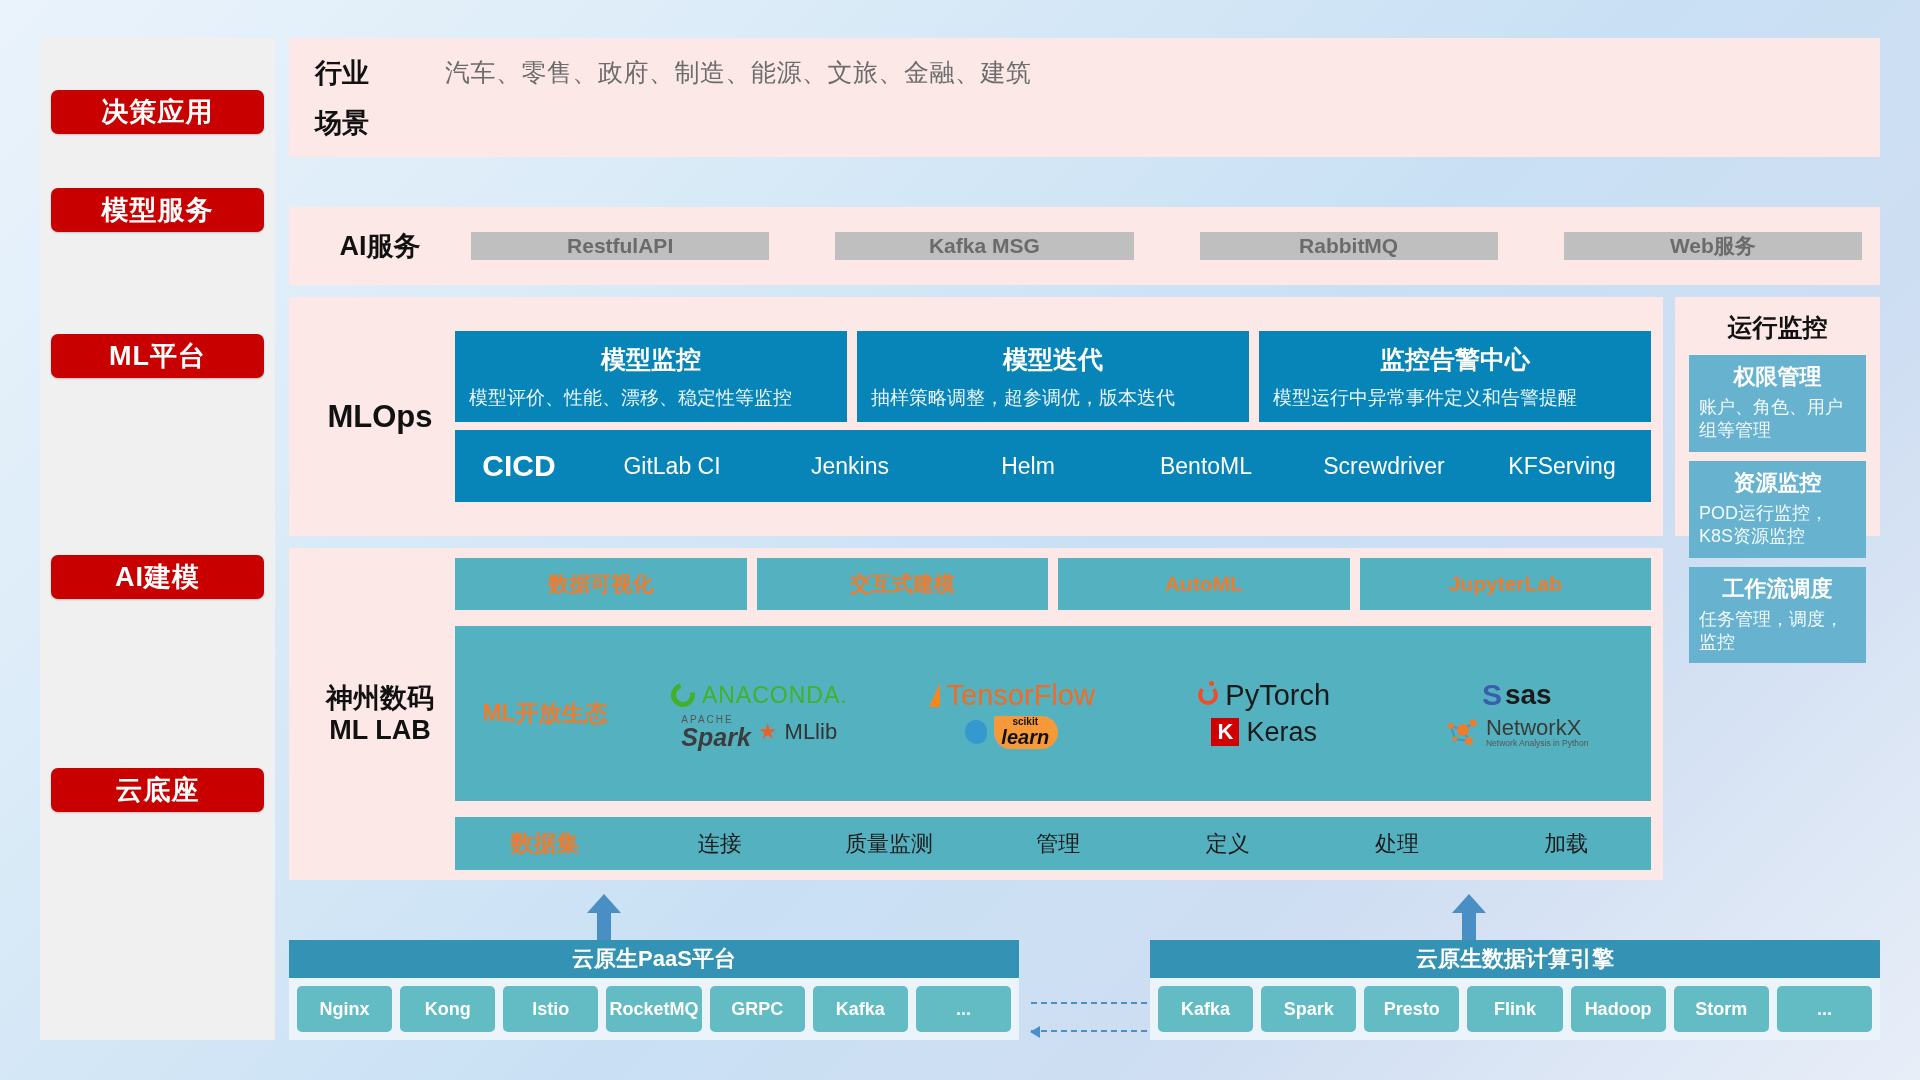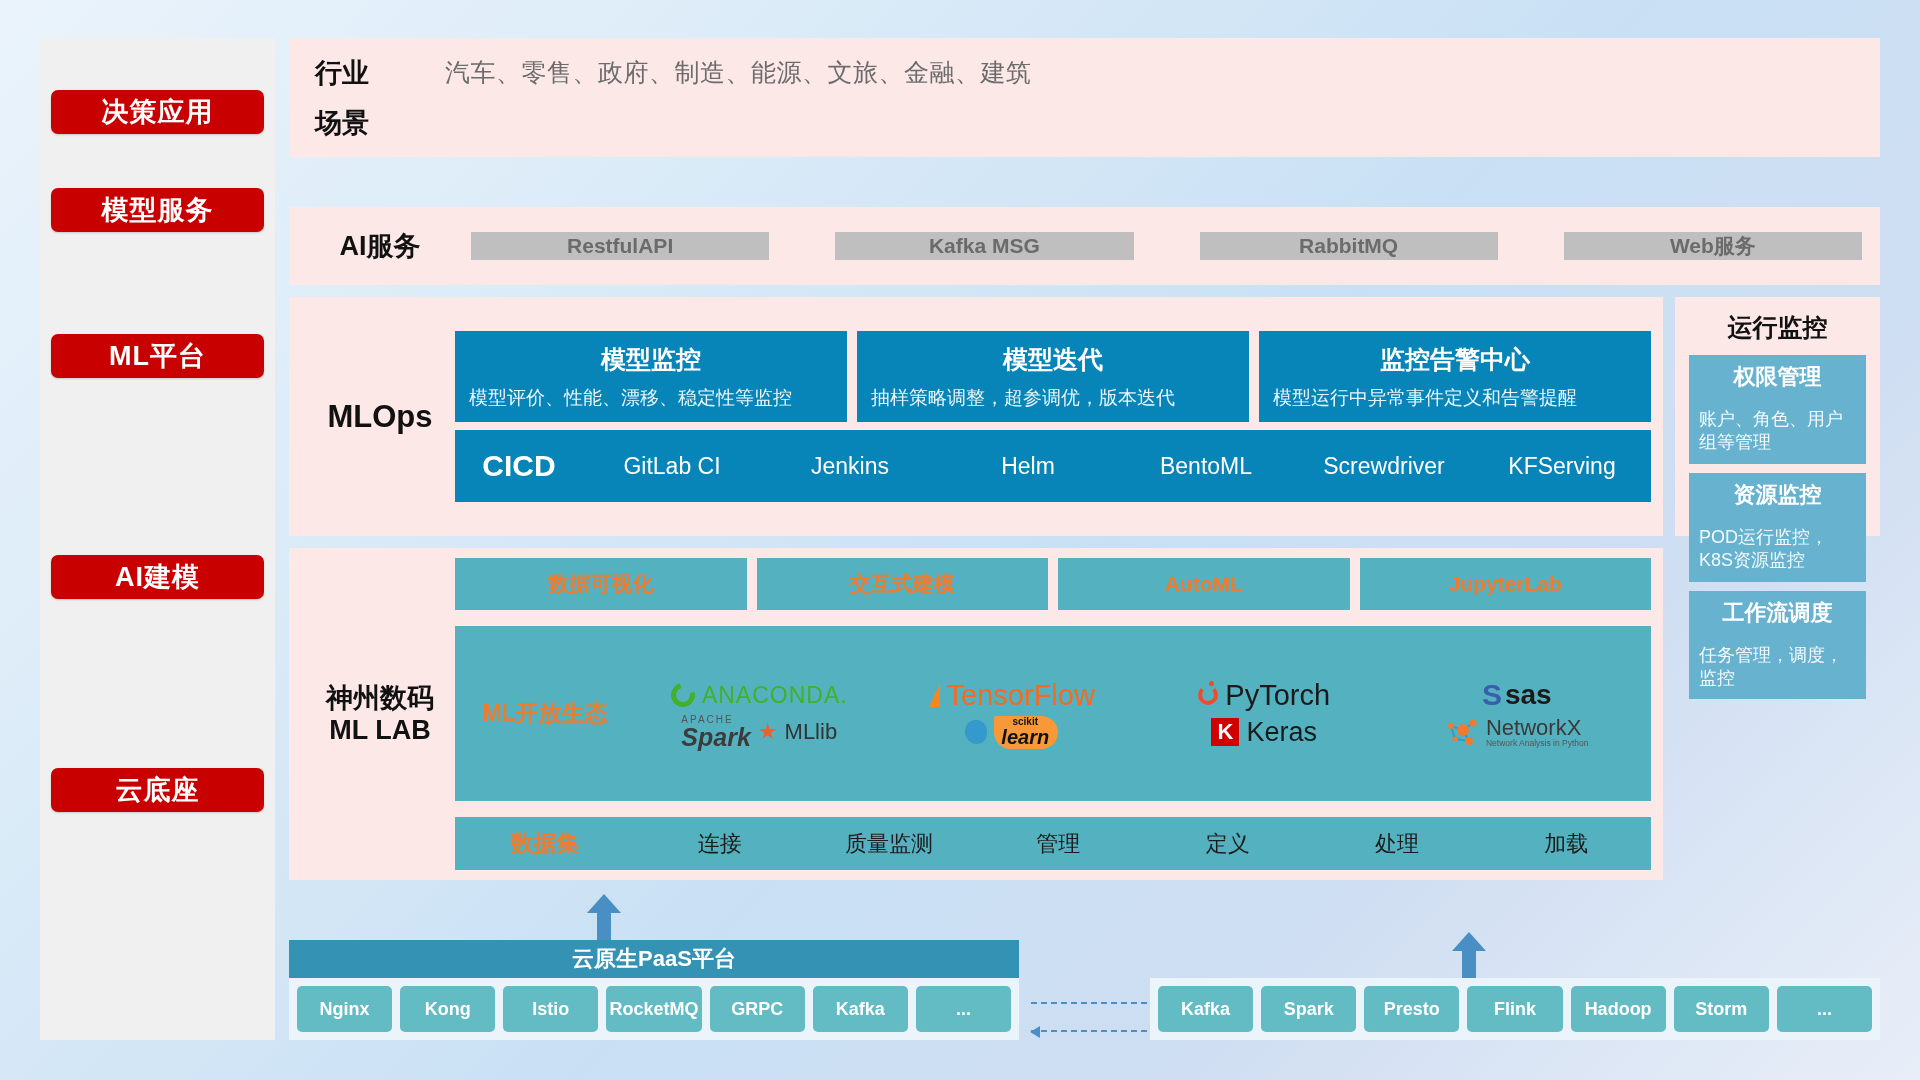--- a/index.html
+++ b/index.html
@@ -117,21 +117,21 @@
   .sidecar {
     width: 205px; flex-shrink: 0; background: #fce9e7;
     padding: 10px 14px; display: flex; flex-direction: column; gap: 9px;
   }
   .sidecar-title {
     font-size: 25px; font-weight: bold; color: #111;
     text-align: center; padding: 4px 0 2px;
   }
   .sidecar-card {
     background: #67b2cf; color: #fff; padding: 7px 10px 9px;
-    display: flex; flex-direction: column; gap: 16px;
+    display: flex; flex-direction: column; gap: 4px;
   }
   .sidecar-card .t { font-size: 22px; font-weight: bold; text-align: center; }
   .sidecar-card .d { font-size: 18px; line-height: 1.3; color: #f2fafd; }
 
   
   #row-model { display: flex; gap: 12px; flex: 1; min-height: 0; }
   #band-model { flex: 1; padding: 10px 12px 10px 26px; gap: 10px; min-width: 0; }
   #band-model .band-label { width: 130px; font-size: 27px; }
   .model-stack { display: flex; flex-direction: column; gap: 16px; flex: 1; min-width: 0; height: 100%; }
   .tool-row { display: flex; gap: 10px; height: 52px; flex-shrink: 0; }
@@ -443,20 +443,21 @@
 
       <div class="mid-arrows">
         <div class="dline r"></div>
         <div class="dline l"></div>
       </div>
 
       <div class="cloud-group" id="cloud-data">
         <svg class="up-arrow" style="left:302px" viewBox="0 0 34 46">
           <polygon points="17,0 34,19 24,19 24,46 10,46 10,19 0,19" fill="#4a8fc4"></polygon>
         </svg>
+        <div class="cloud-bar">云原生数据计算引擎</div>
         <div class="cloud-chips">
           <div class="cloud-chip">Kafka</div>
           <div class="cloud-chip">Spark</div>
           <div class="cloud-chip">Presto</div>
           <div class="cloud-chip">Flink</div>
           <div class="cloud-chip">Hadoop</div>
           <div class="cloud-chip">Storm</div>
           <div class="cloud-chip">...</div>
         </div>
       </div>

